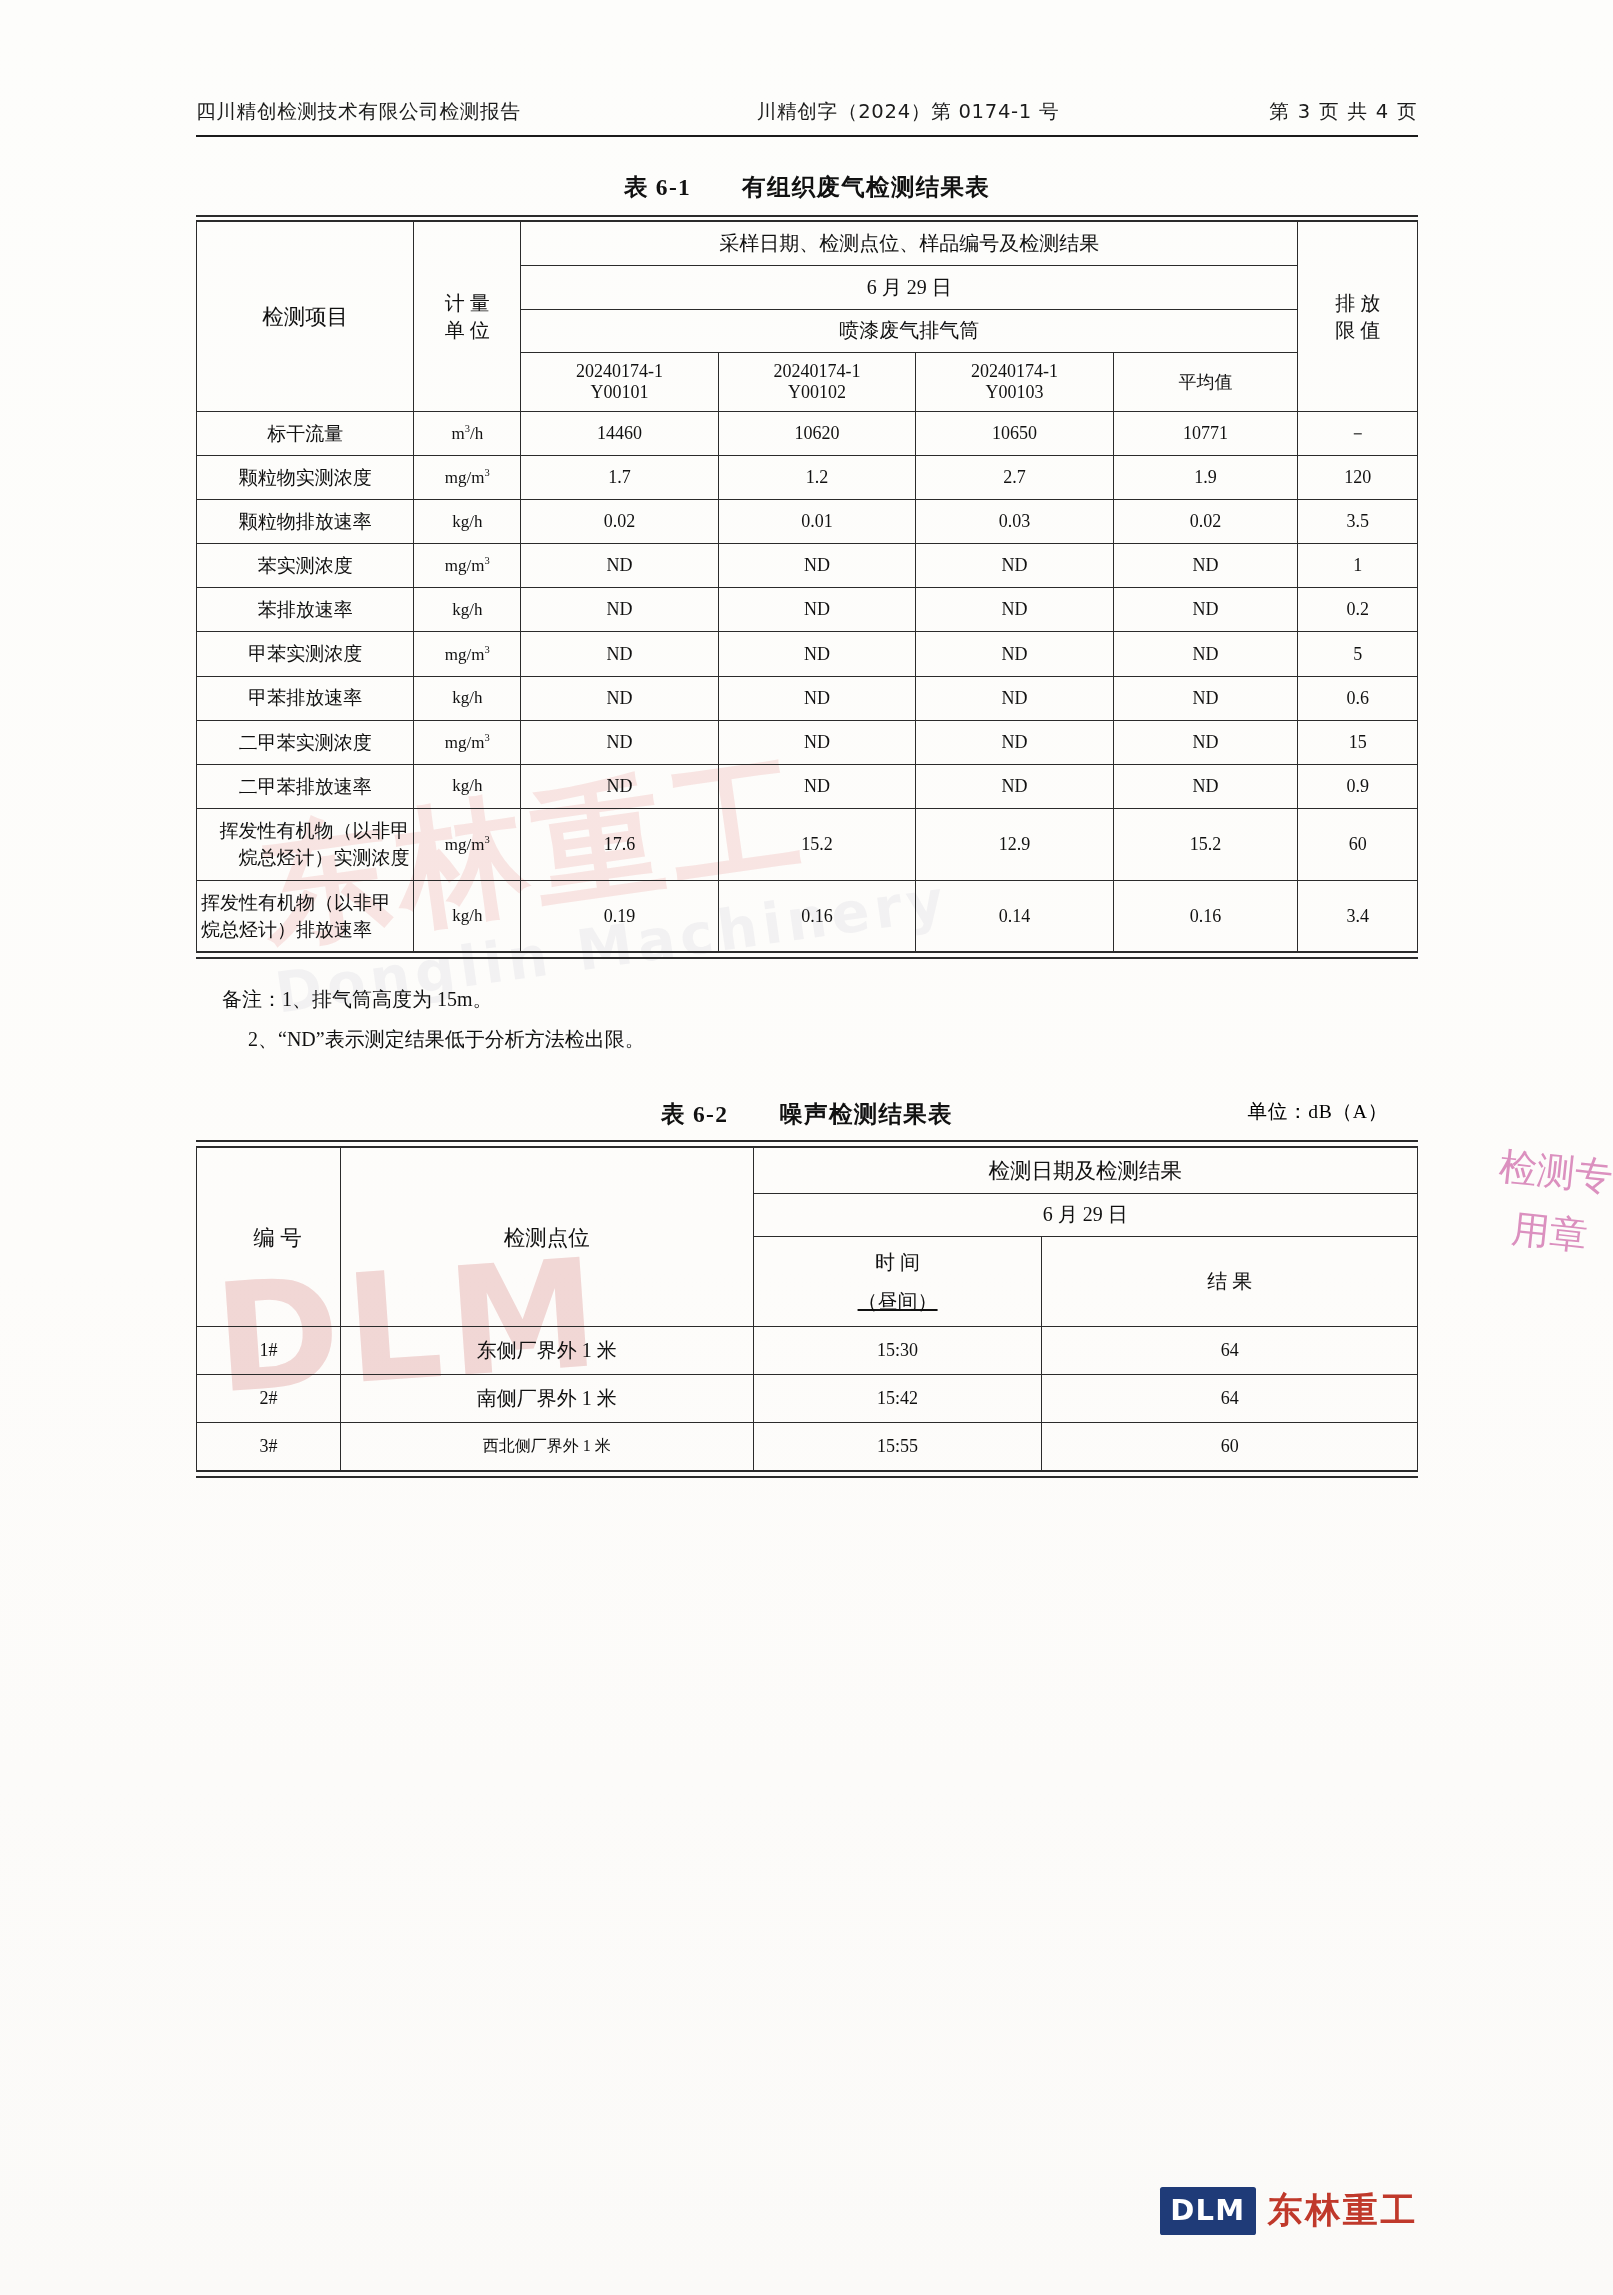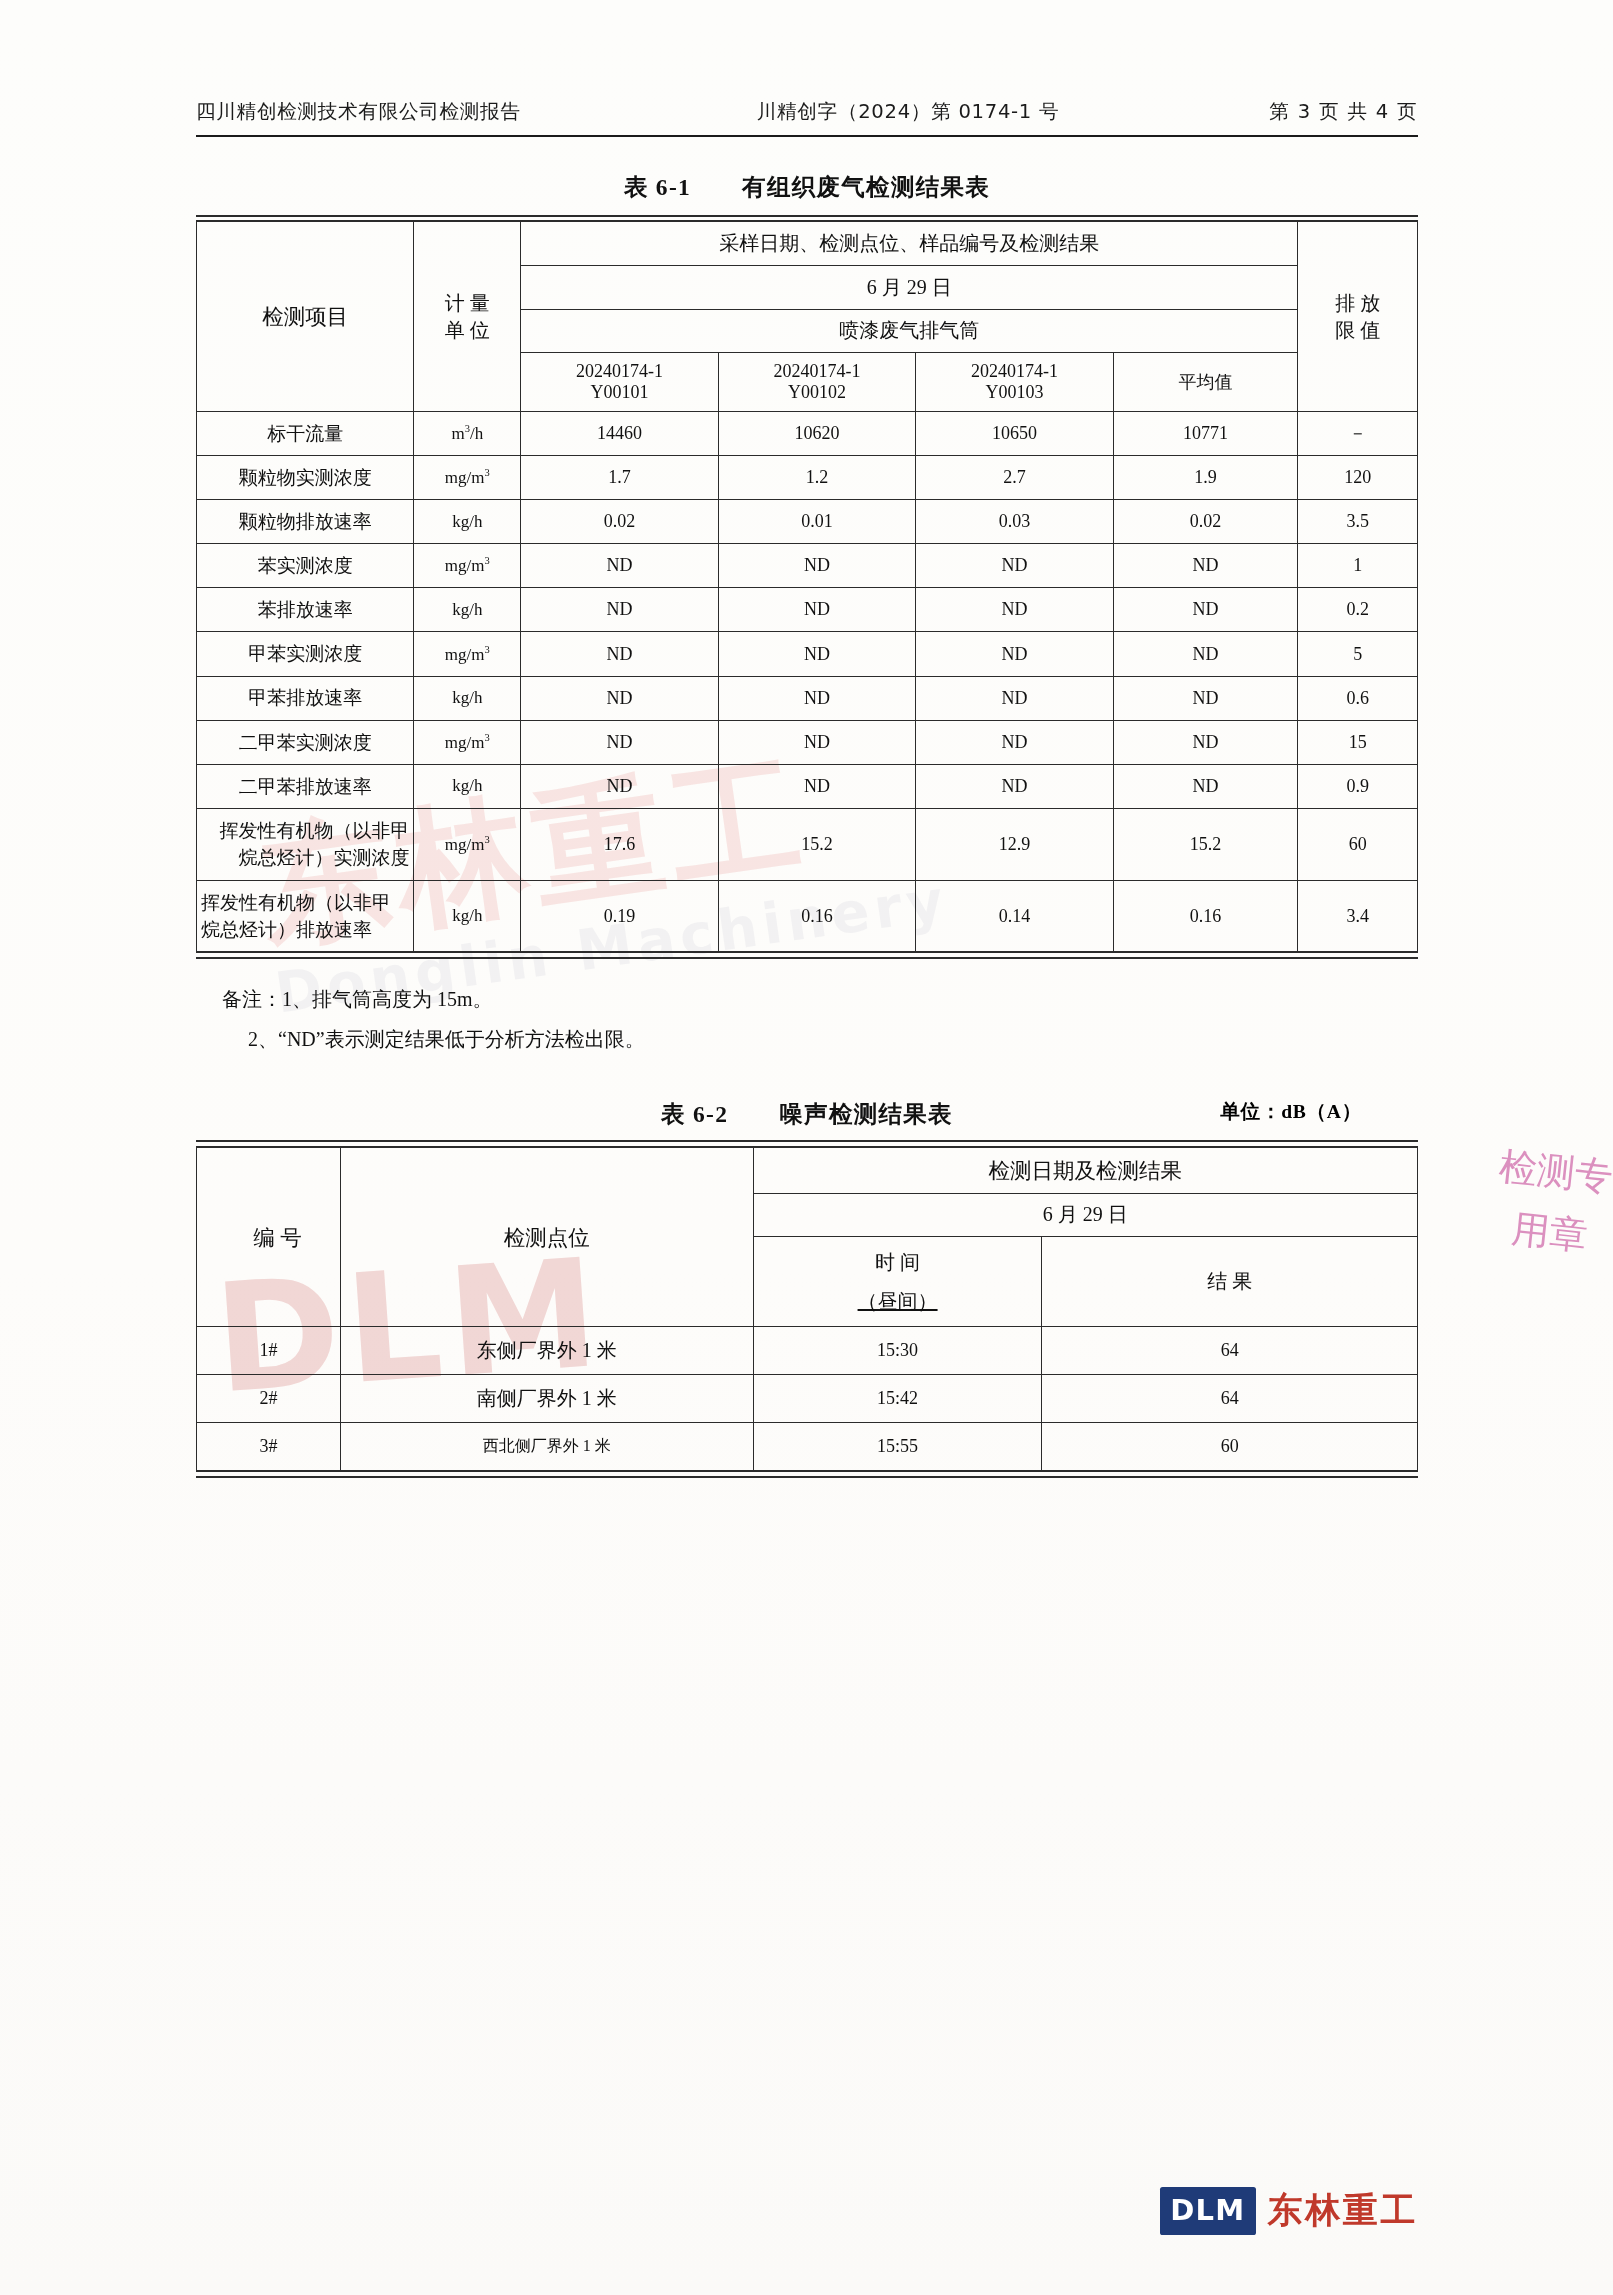--- a/index.html
+++ b/index.html
@@ -62,23 +62,23 @@
   .table-title .t-num { margin-right: 51px; }
   .title-row {
     display: flex;
     align-items: baseline;
     justify-content: center;
     position: relative;
     margin: 39px 0 15.6px 0;
   }
   .title-row .unit-note {
     position: absolute;
-    right: 56px;
+    right: 30px;
     font-size: 19.6px;
-    font-weight: 700;
+    font-weight: 400;
     letter-spacing: 0.7px;
   }
 
   
   table.rep {
     border-collapse: collapse;
     width: 100%;
     font-size: 18px;
     color: #111;
   }

